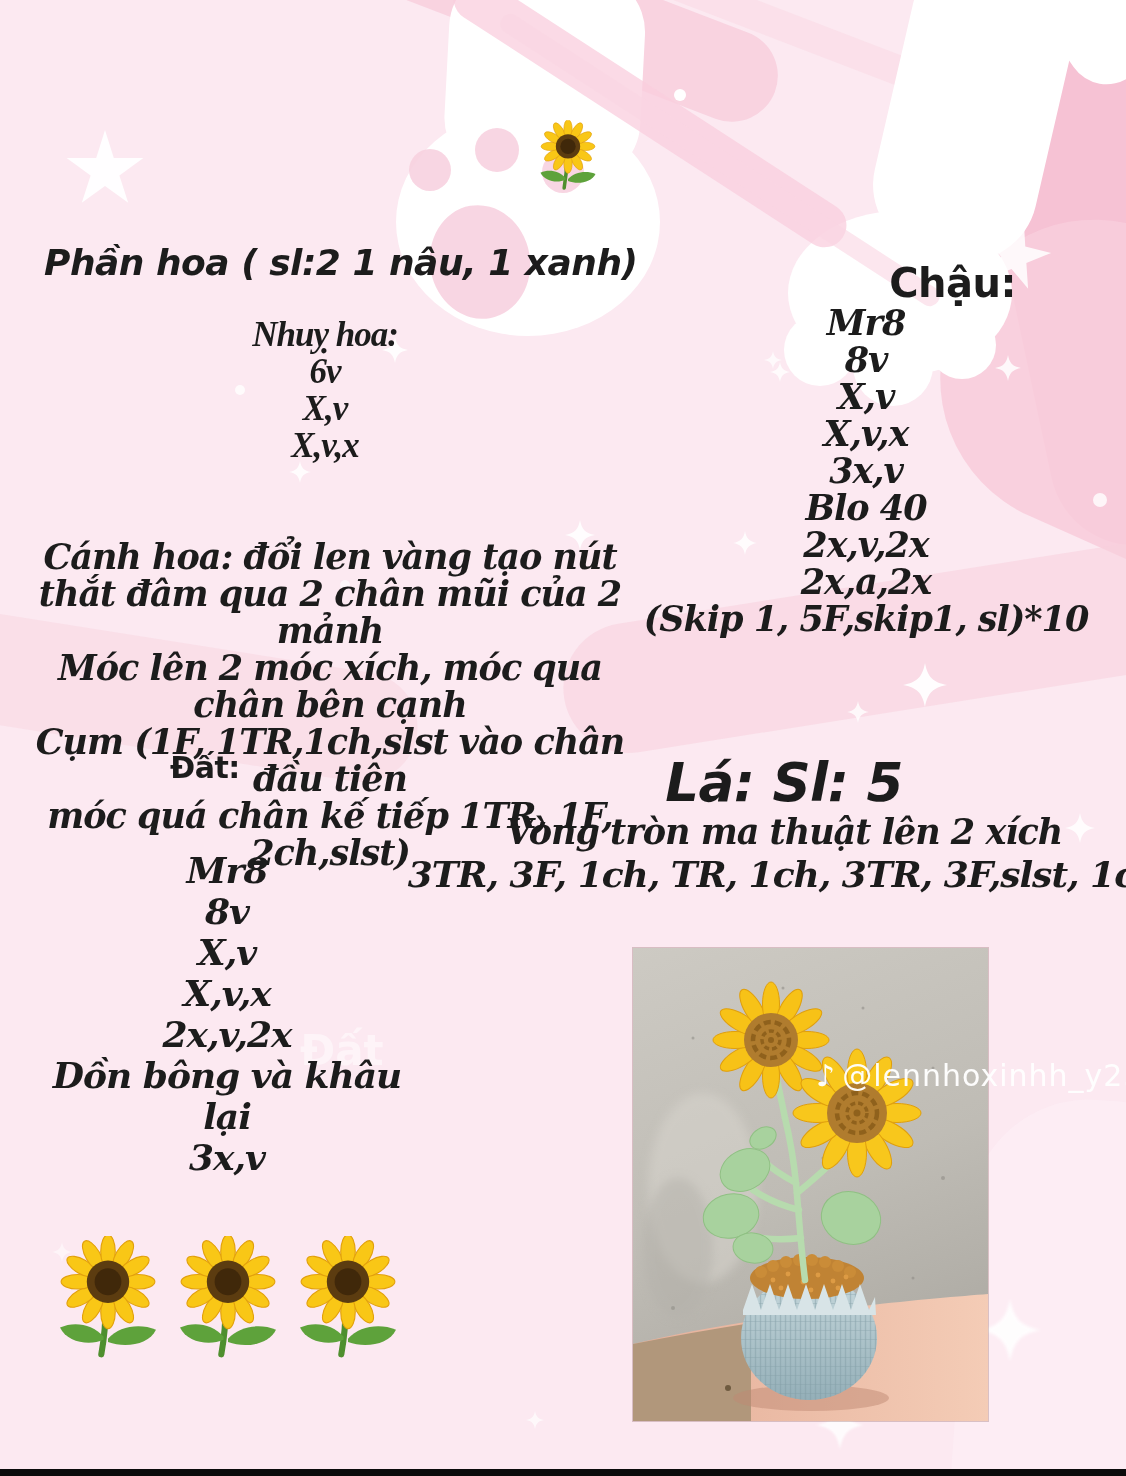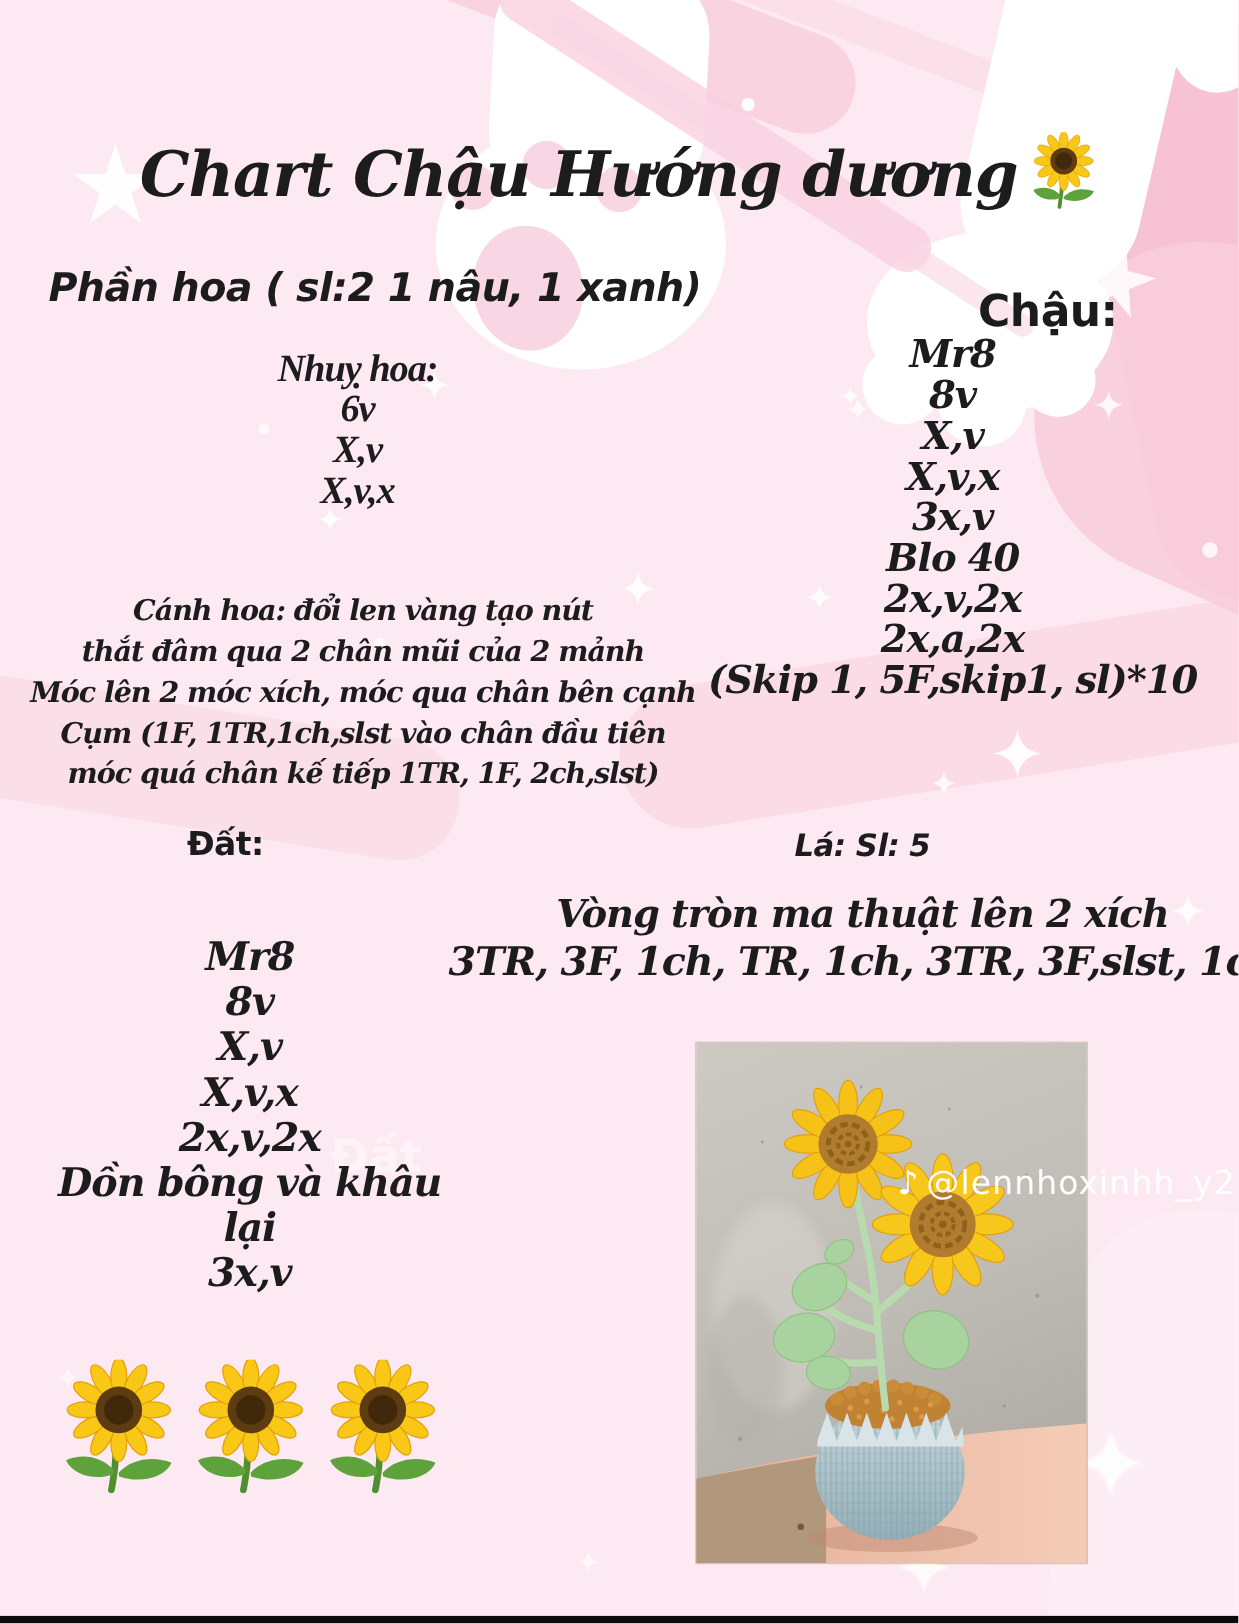--- a/index.html
+++ b/index.html
@@ -7,25 +7,25 @@
           font-family:"DejaVu Serif",serif;color:#1c1c1c;}
   svg.decor{position:absolute;left:0;top:0;z-index:1;}
   .txt{position:absolute;z-index:6;}
   .serif{font-family:"DejaVu Serif",serif;font-style:italic;font-weight:700;letter-spacing:-1px;}
   .sans{font-family:"DejaVu Sans","Liberation Sans",sans-serif;font-weight:700;}
   .center{text-align:center;}
   .title{left:0;right:0;top:120px;text-align:center;font-size:57px;line-height:70px;}
   .title .ico{display:inline-block;width:64px;height:72px;vertical-align:-14px;margin-left:10px;}
   .h-phanhoa{left:44px;top:242px;font-size:36px;font-style:italic;letter-spacing:-.5px;text-align:center;}
   .pistil{left:125px;top:316px;width:400px;font-size:35px;line-height:37px;font-family:Liberation Serif, serif;}
-  .petalnote{left:12px;top:538px;width:636px;font-size:26px;line-height:37px;}
+  .petalnote{left:12px;top:538px;width:636px;font-size:35px;line-height:37px;}
   .h-chau{left:716px;top:260px;width:300px;text-align:right;font-size:40px;letter-spacing:-.5px;}
   .potrows{left:616px;top:304px;width:500px;font-size:35px;line-height:37px;}
   .h-dat{left:170px;top:750px;font-size:30px;letter-spacing:-.5px;}
-  .h-la{left:584px;top:752px;width:400px;text-align:center;font-size:28px;font-style:italic;letter-spacing:-.5px;}
+  .h-la{left:584px;top:752px;width:400px;text-align:center;font-size:53px;font-style:italic;letter-spacing:-.5px;}
   .leaflines{left:404px;top:810px;width:760px;line-height:43px;}
   .leaflines .l1{font-size:35px;}
   .leaflines .l2{font-size:36px;}
   .soilrows{left:27px;top:850px;width:400px;font-size:36px;line-height:41px;}
   .watermark-dat{left:300px;top:1026px;font-size:42px;color:rgba(255,255,255,.5);z-index:5;}
   .photo{position:absolute;left:633px;top:948px;width:355px;height:473px;z-index:4;
          outline:1px solid rgba(150,110,110,.35);}
   .tiktok{left:816px;top:1058px;z-index:7;color:#ffffff;font-size:30px;
           font-family:"DejaVu Sans","Liberation Sans",sans-serif;font-weight:400;letter-spacing:1px;
           opacity:.97;white-space:nowrap;}
@@ -128,21 +128,21 @@
       <circle cx="680" cy="95" r="6"></circle>
         <circle cx="240" cy="390" r="5" opacity=".8"></circle>
       <circle cx="1100" cy="500" r="7" opacity=".8"></circle>
         <circle cx="905" cy="135" r="5" opacity=".7"></circle>
       <circle cx="345" cy="585" r="5" opacity=".7"></circle>
         <circle cx="1040" cy="120" r="5" opacity=".7"></circle>
     </g>
   </svg>
 
   <div class="txt title serif">
-    <span>Chart Chậu Hướng dương</span><span class="ico"><svg width="64" height="72" viewBox="0 0 100 112">
+    <span class="ico"><svg width="64" height="72" viewBox="0 0 100 112">
           <use href="#sf"></use>
         </svg></span>
   </div>
 
   <div class="txt h-phanhoa sans">Phần hoa ( sl:2 1 nâu, 1 xanh)</div>
 
   <div class="txt pistil serif center">
     <div>Nhuỵ hoa:</div>
     <div>6v</div>
     <div>X,v</div>

